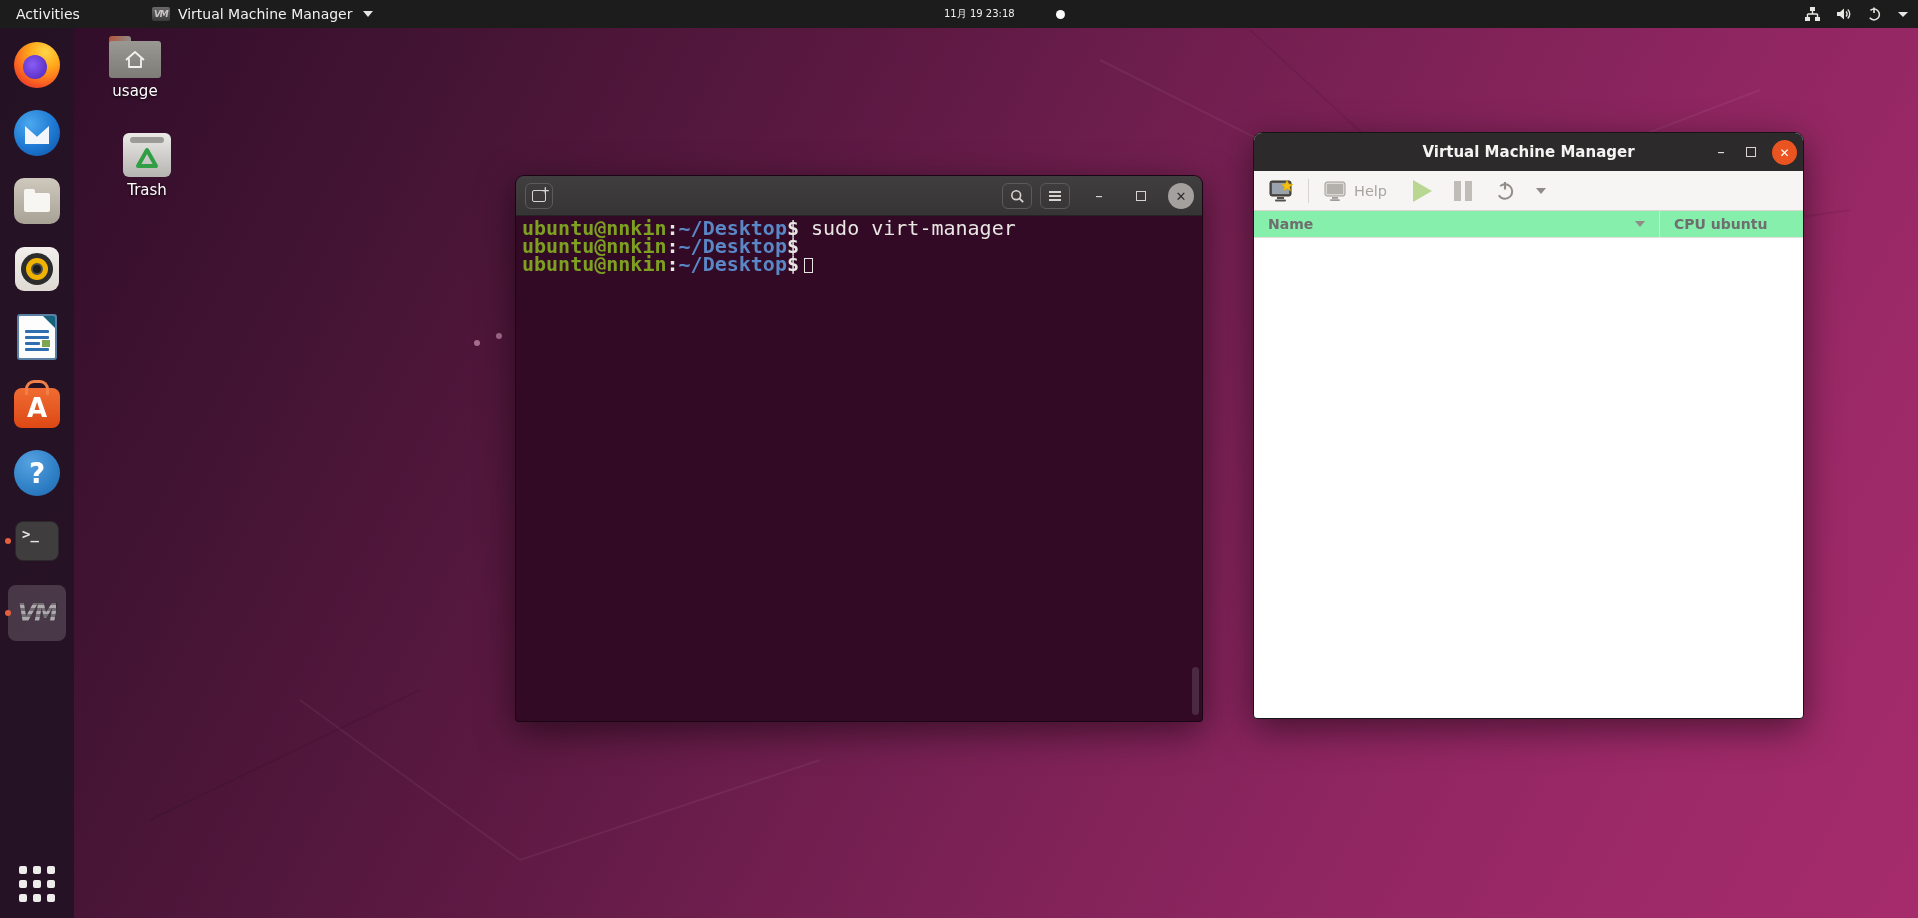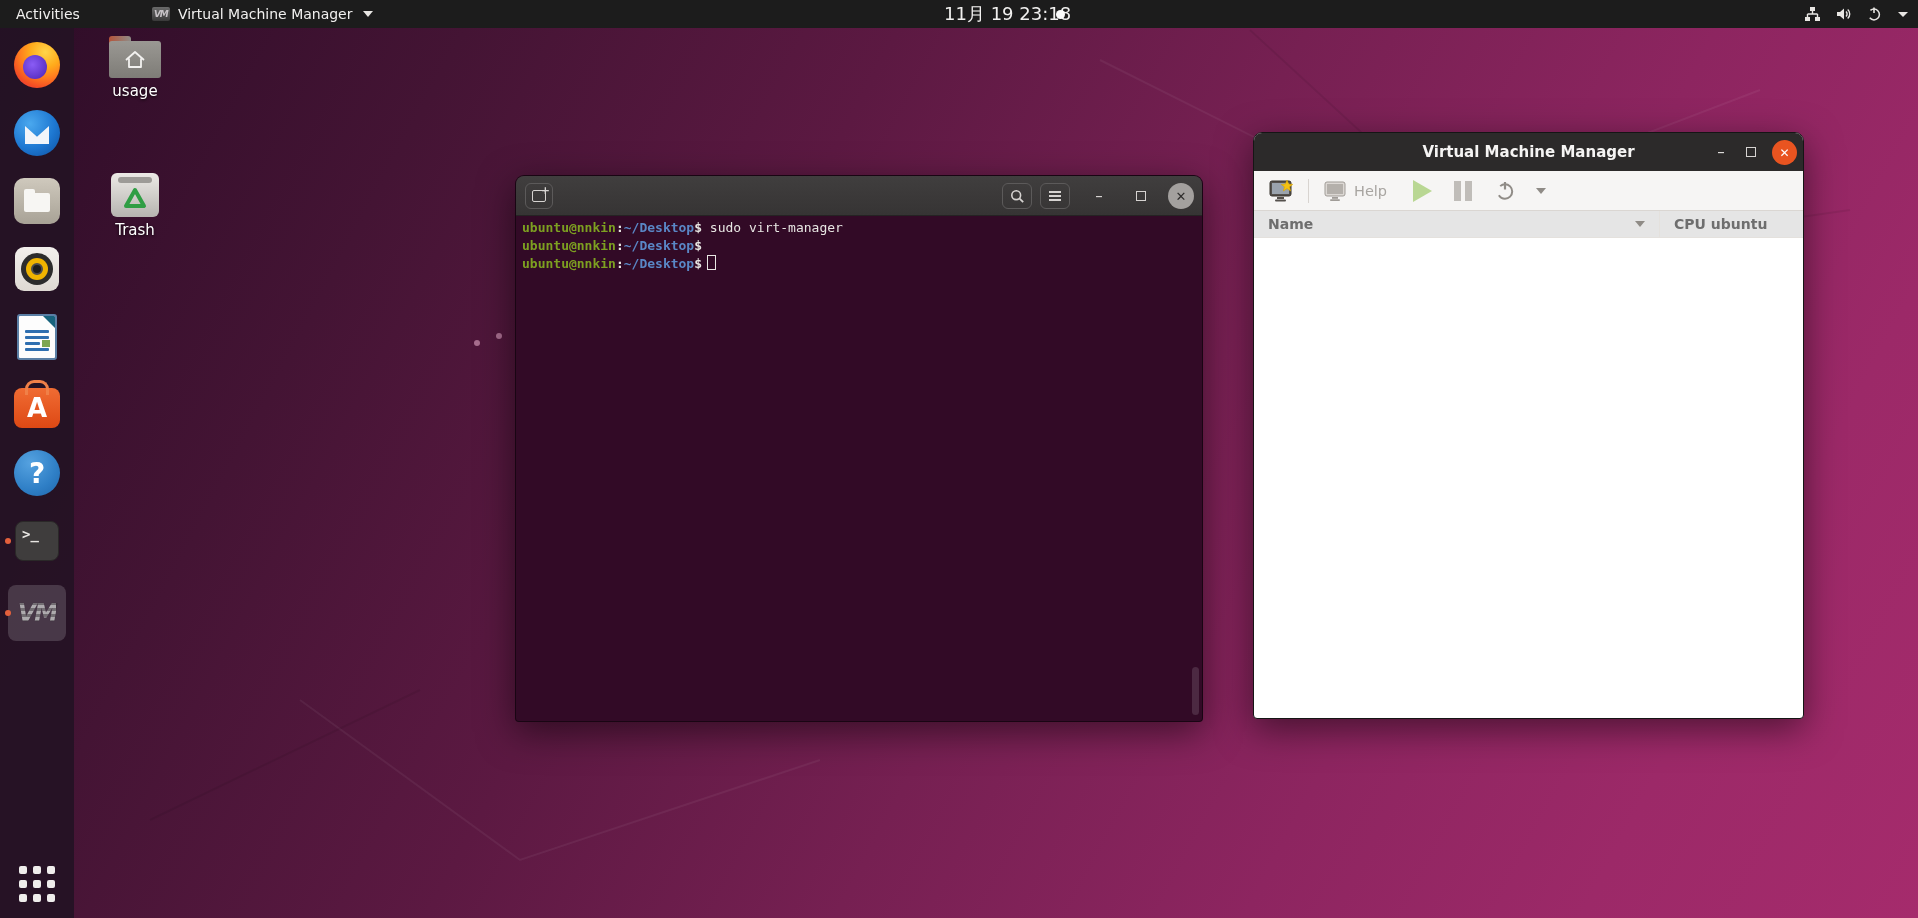--- a/index.html
+++ b/index.html
@@ -15,21 +15,21 @@
   
   .topbar { position:absolute; left:0; top:0; width:1918px; height:28px; background:#1c1c1c;
     color:#f1f0ef; font-size:14px; display:flex; align-items:center; z-index:50; }
   .tb-activities { padding:0 16px; height:100%; display:flex; align-items:center; cursor:default; }
   .tb-appmenu { display:flex; align-items:center; gap:8px; height:100%; padding:0 10px; margin-left:46px; }
   .tb-appicon { width:18px; height:14px; font-size:9px; font-weight:bold; font-style:italic;
     color:#c8c4c8; background:linear-gradient(#6a6a6a,#3a3a3a); border-radius:2px;
     display:flex; align-items:center; justify-content:center; letter-spacing:-1px; }
   .tb-caret { width:0; height:0; border-left:5px solid transparent; border-right:5px solid transparent;
     border-top:6px solid #e8e6e3; margin-left:2px; }
-  .tb-clock { position:absolute; left:944px; top:0; height:28px; display:flex; align-items:center; font-size:18px; }
+  .tb-clock { position:absolute; left:944px; top:0; height:28px; display:flex; align-items:center; font-size:10px; }
   .tb-recdot { position:absolute; left:1056px; top:10px; width:9px; height:9px; border-radius:50%; background:#fcfcfc; }
   .tb-tray { position:absolute; right:10px; top:0; height:28px; display:flex; align-items:center; gap:14px; }
   .tb-tray svg { display:block; }
 
   
   .dock { position:absolute; left:0; top:28px; width:74px; height:890px; background:rgba(36,18,36,.92);
     display:flex; flex-direction:column; align-items:center; padding-top:13px; gap:20px; z-index:40; }
   .dock-item { position:relative; width:58px; height:48px; display:flex; align-items:center; justify-content:center; }
   .dock-item.active { background:rgba(255,255,255,.16); border-radius:8px; height:56px; }
   .run-dot { position:absolute; left:-3px; top:50%; transform:translateY(-50%); width:6px; height:6px;
@@ -68,21 +68,21 @@
     background:repeating-linear-gradient(180deg,#d8d4d8 0 3px,#8d878d 3px 6px); -webkit-background-clip:text;
     background-clip:text; color:transparent; text-shadow:0 0 1px rgba(0,0,0,.2); }
   .ic-grid { display:grid; grid-template-columns:repeat(3,8px); grid-template-rows:repeat(3,8px); gap:6px; }
   .ic-grid span { background:#efedec; border-radius:2px; }
   .dock-spacer { flex:1; }
 
   
   .desk-icon { position:absolute; width:76px; text-align:center; color:#fff; font-size:15px;
     text-shadow:0 1px 3px rgba(0,0,0,.85); }
   .di-ubuntu { left:97px; top:36px; }
-  .di-trash { left:97px; top:133px;margin-top:40px; }
+  .di-trash { left:109px; top:133px; }
   .folder-ic { position:relative; width:52px; height:42px; margin:0 auto 4px; }
   .folder-ic .tab { position:absolute; left:0; top:0; width:22px; height:8px; border-radius:3px 3px 0 0;
     background:linear-gradient(90deg,#b5543a,#8f8d88); }
   .folder-ic .bodyp { position:absolute; left:0; top:5px; width:52px; height:37px; border-radius:3px;
     background:linear-gradient(#9a9893,#7e7c77); display:flex; align-items:center; justify-content:center; }
   .trash-ic { position:relative; width:48px; height:44px; margin:0 auto 4px; border-radius:6px;
     background:linear-gradient(#eceae6,#b6b4b0); display:flex; align-items:center; justify-content:center; padding-top:6px; }
   .trash-ic .lid { position:absolute; top:4px; left:7px; right:7px; height:6px; border-radius:3px; background:#9d9b97; }
 
   
@@ -103,21 +103,21 @@
   .menu-glyph, .menu-glyph::before, .menu-glyph::after { width:12px; height:1.6px; background:#d6d3d1; display:block; }
   .menu-glyph { position:relative; }
   .menu-glyph::before, .menu-glyph::after { content:""; position:absolute; left:0; }
   .menu-glyph::before { top:-4px; } .menu-glyph::after { top:4px; }
   .min-btn { left:570px; width:26px; color:#d6d3d1; font-size:15px; }
   .max-btn { left:612px; width:26px; }
   .max-glyph { width:10px; height:10px; border:1.4px solid #d6d3d1; }
   .close-btn { left:652px; width:26px; height:26px; border-radius:50%; background:#a3a09e; color:#2e2c2c;
     font-size:13px; font-weight:bold; }
   .term-body { padding:3px 6px; font-family:"DejaVu Sans Mono","Liberation Mono",monospace;
-    font-size:13px; line-height:18px; color:#e8e6e3; }
+    font-size:20px; line-height:18px; color:#e8e6e3; }
   .tline { white-space:pre; }
   .tp-user { color:#7da021; font-weight:bold; }
   .tp-path { color:#5a87c6; font-weight:bold; }
   .tp-white { color:#e8e6e3; font-weight:bold; }
   .tp-cmd { color:#e8e6e3; }
   .cursor { display:inline-block; width:9px; height:15px; border:1.4px solid #e8e6e3; vertical-align:-2px; margin-left:5px; }
   .term-scroll { position:absolute; right:3px; bottom:6px; width:7px; height:48px; border-radius:4px; background:rgba(255,255,255,.13); }
 
   
   .vmm { left:1253px; top:132px; width:551px; height:587px; background:#fff; border:1px solid #151515; z-index:30; }
@@ -134,21 +134,21 @@
   .vmm-toolbar { height:40px; background:#f6f5f4; border-bottom:1px solid #dad6d2; display:flex; align-items:center; padding-left:8px; }
   .tool-btn { display:flex; align-items:center; justify-content:center; height:32px; padding:0 6px; }
   .tool-sep { width:1px; height:24px; background:#d8d4d0; margin:0 8px; }
   .open-label { color:#a8a5a1; font-size:14.5px; margin-left:7px; }
   .play-glyph { width:0; height:0; border-top:11px solid transparent; border-bottom:11px solid transparent;
     border-left:19px solid #b9d793; }
   .pause-glyph { display:flex; gap:4px; }
   .pause-glyph span { width:7px; height:20px; background:#c0bdb9; }
   .caret-glyph { width:0; height:0; border-left:5px solid transparent; border-right:5px solid transparent;
     border-top:6px solid #8f8b86; }
-  .vmm-listhead { position:relative; height:27px; background:#e5e5e5; border-bottom:1px solid #e4e1dd;
+  .vmm-listhead { position:relative; height:27px; background:#86efac; border-bottom:1px solid #e4e1dd;
     display:flex; align-items:center; font-size:14px; font-weight:bold; color:#6e6e6e; }
   .col-name { width:405px; padding-left:14px; position:relative; height:100%; display:flex; align-items:center; }
   .sort-caret { position:absolute; right:14px; width:0; height:0; border-left:5px solid transparent;
     border-right:5px solid transparent; border-top:6px solid #8f8b86; }
   .col-sep { width:1px; height:100%; background:#e4e1dd; }
   .col-cpu { padding-left:14px; }
   .vmm-row { height:26px; display:flex; align-items:center; padding-left:24px; font-size:14.5px; color:#2d2d2d; }
 </style>
 </head>
 <body>

